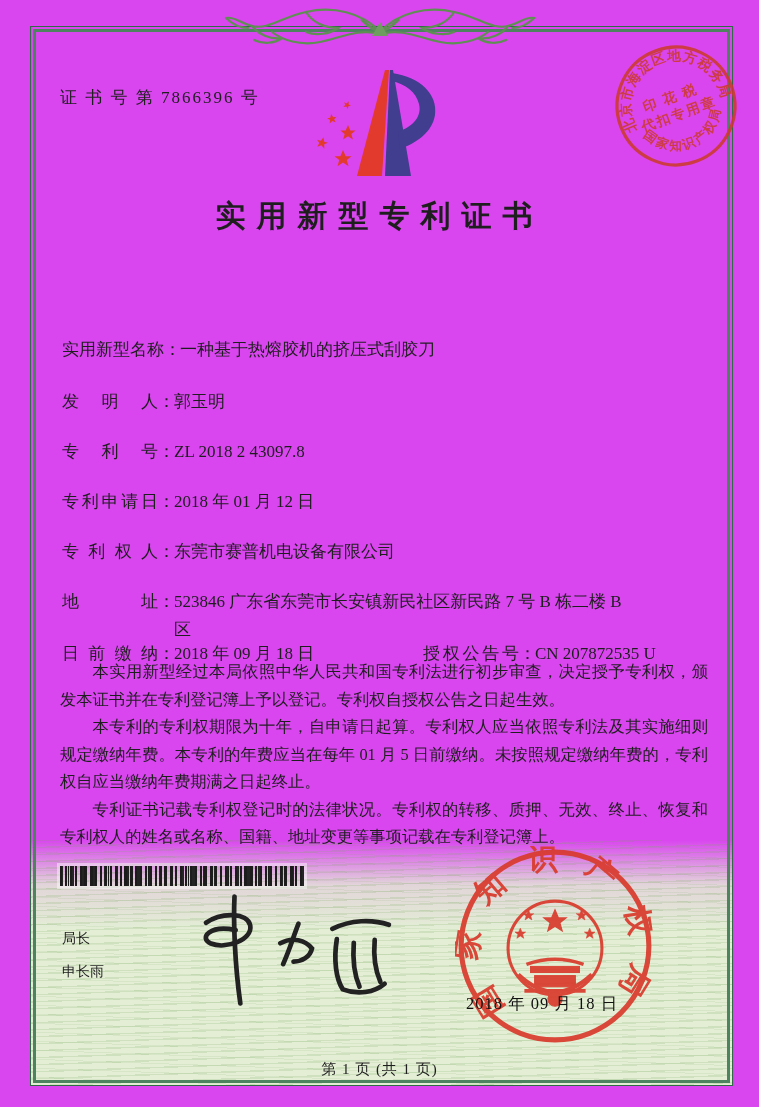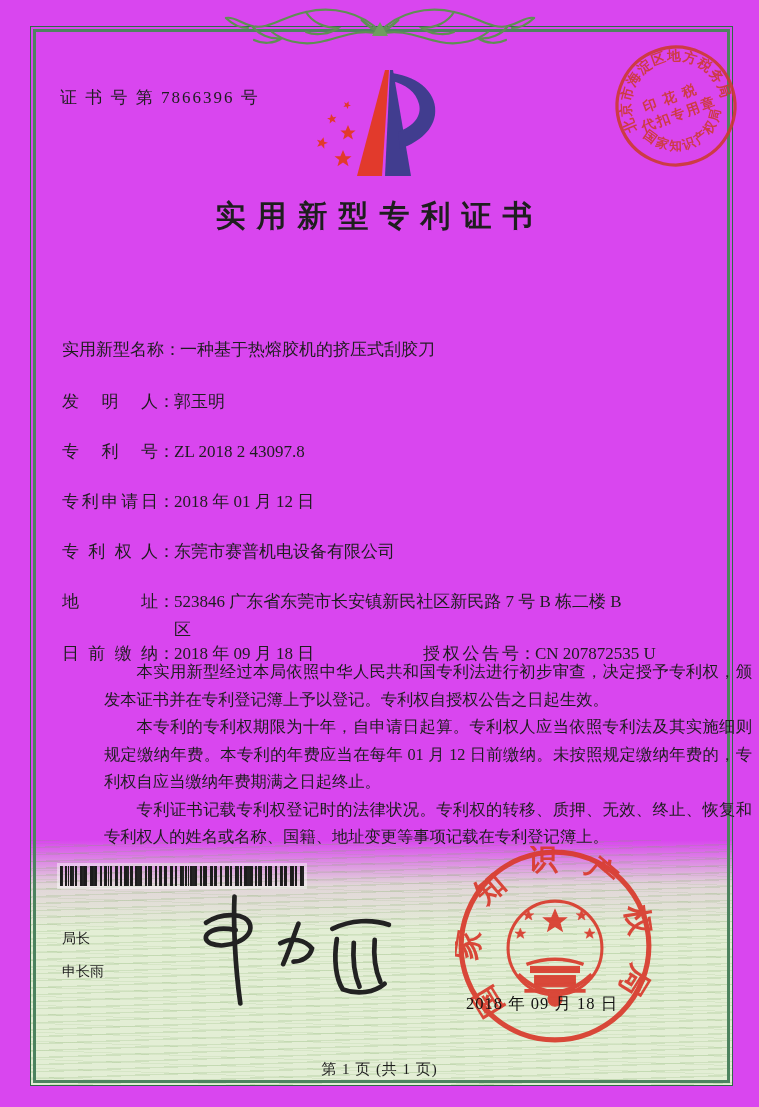--- a/index.html
+++ b/index.html
@@ -28,21 +28,21 @@
 
   
   .frow{position:absolute;left:62px;width:660px;font-size:17px;line-height:28px;z-index:3;display:flex;margin-top:20px;}
   .flabel{display:inline-block;min-width:96px;text-align:justify;text-align-last:justify;white-space:nowrap;}
   .fcolon{display:inline-block;width:16px;}
   .fvalue{display:inline-block;}
   .w-addr{width:455px;}
   .frow-grant .group2{position:absolute;left:361px;top:0;display:flex;}
   .r0{top:316px}.r1{top:368px}.r2{top:418px}.r3{top:468px}.r4{top:518px}.r5{top:568px}.r6{top:620px}
 
-  .body-text{position:absolute;left:60px;top:658px;width:648px;z-index:3;font-size:16.3px;line-height:27.5px;margin-left:44px;}
+  .body-text{position:absolute;left:60px;top:658px;width:648px;z-index:3;font-size:16.3px;line-height:27.5px;}
   .body-text p{margin:0;text-indent:2em;text-align:justify;}
 
   .barcode{position:absolute;left:60px;top:866px;width:244px;height:20px;z-index:3;background:
     repeating-linear-gradient(90deg,#1c1c1c 0 2px,transparent 2px 5px),
     repeating-linear-gradient(90deg,#1c1c1c 0 1px,transparent 1px 8px),
     repeating-linear-gradient(90deg,#242424 0 3px,transparent 3px 11px);
     box-shadow:0 0 0 3px rgba(255,255,255,.45);}
 
   .director{position:absolute;left:62px;top:922px;z-index:3;font-size:14px;line-height:33px;}
   .signature{position:absolute;left:188px;top:888px;width:210px;height:118px;z-index:3;transform:rotate(-2deg);}
@@ -139,21 +139,21 @@
       <span class="fvalue">2018 年 09 月 18 日</span>
     <span class="group2">
       <span class="flabel">授权公告号</span>
         <span class="fcolon">：</span>
         <span class="fvalue">CN 207872535 U</span>
     </span>
   </div>
 
   <div class="body-text">
     <p>本实用新型经过本局依照中华人民共和国专利法进行初步审查，决定授予专利权，颁发本证书并在专利登记簿上予以登记。专利权自授权公告之日起生效。</p>
-    <p>本专利的专利权期限为十年，自申请日起算。专利权人应当依照专利法及其实施细则规定缴纳年费。本专利的年费应当在每年 01 月 12 日前缴纳。未按照规定缴纳年费的，专利权自应当缴纳年费期满之日起终止。</p>
+    <p>本专利的专利权期限为十年，自申请日起算。专利权人应当依照专利法及其实施细则规定缴纳年费。本专利的年费应当在每年 01 月 5 日前缴纳。未按照规定缴纳年费的，专利权自应当缴纳年费期满之日起终止。</p>
     <p>专利证书记载专利权登记时的法律状况。专利权的转移、质押、无效、终止、恢复和专利权人的姓名或名称、国籍、地址变更等事项记载在专利登记簿上。</p>
   </div>
 
   <div class="barcode"></div>
 
   <div class="director">
     <div>局长</div>
     <div>申长雨</div>
   </div>
 

